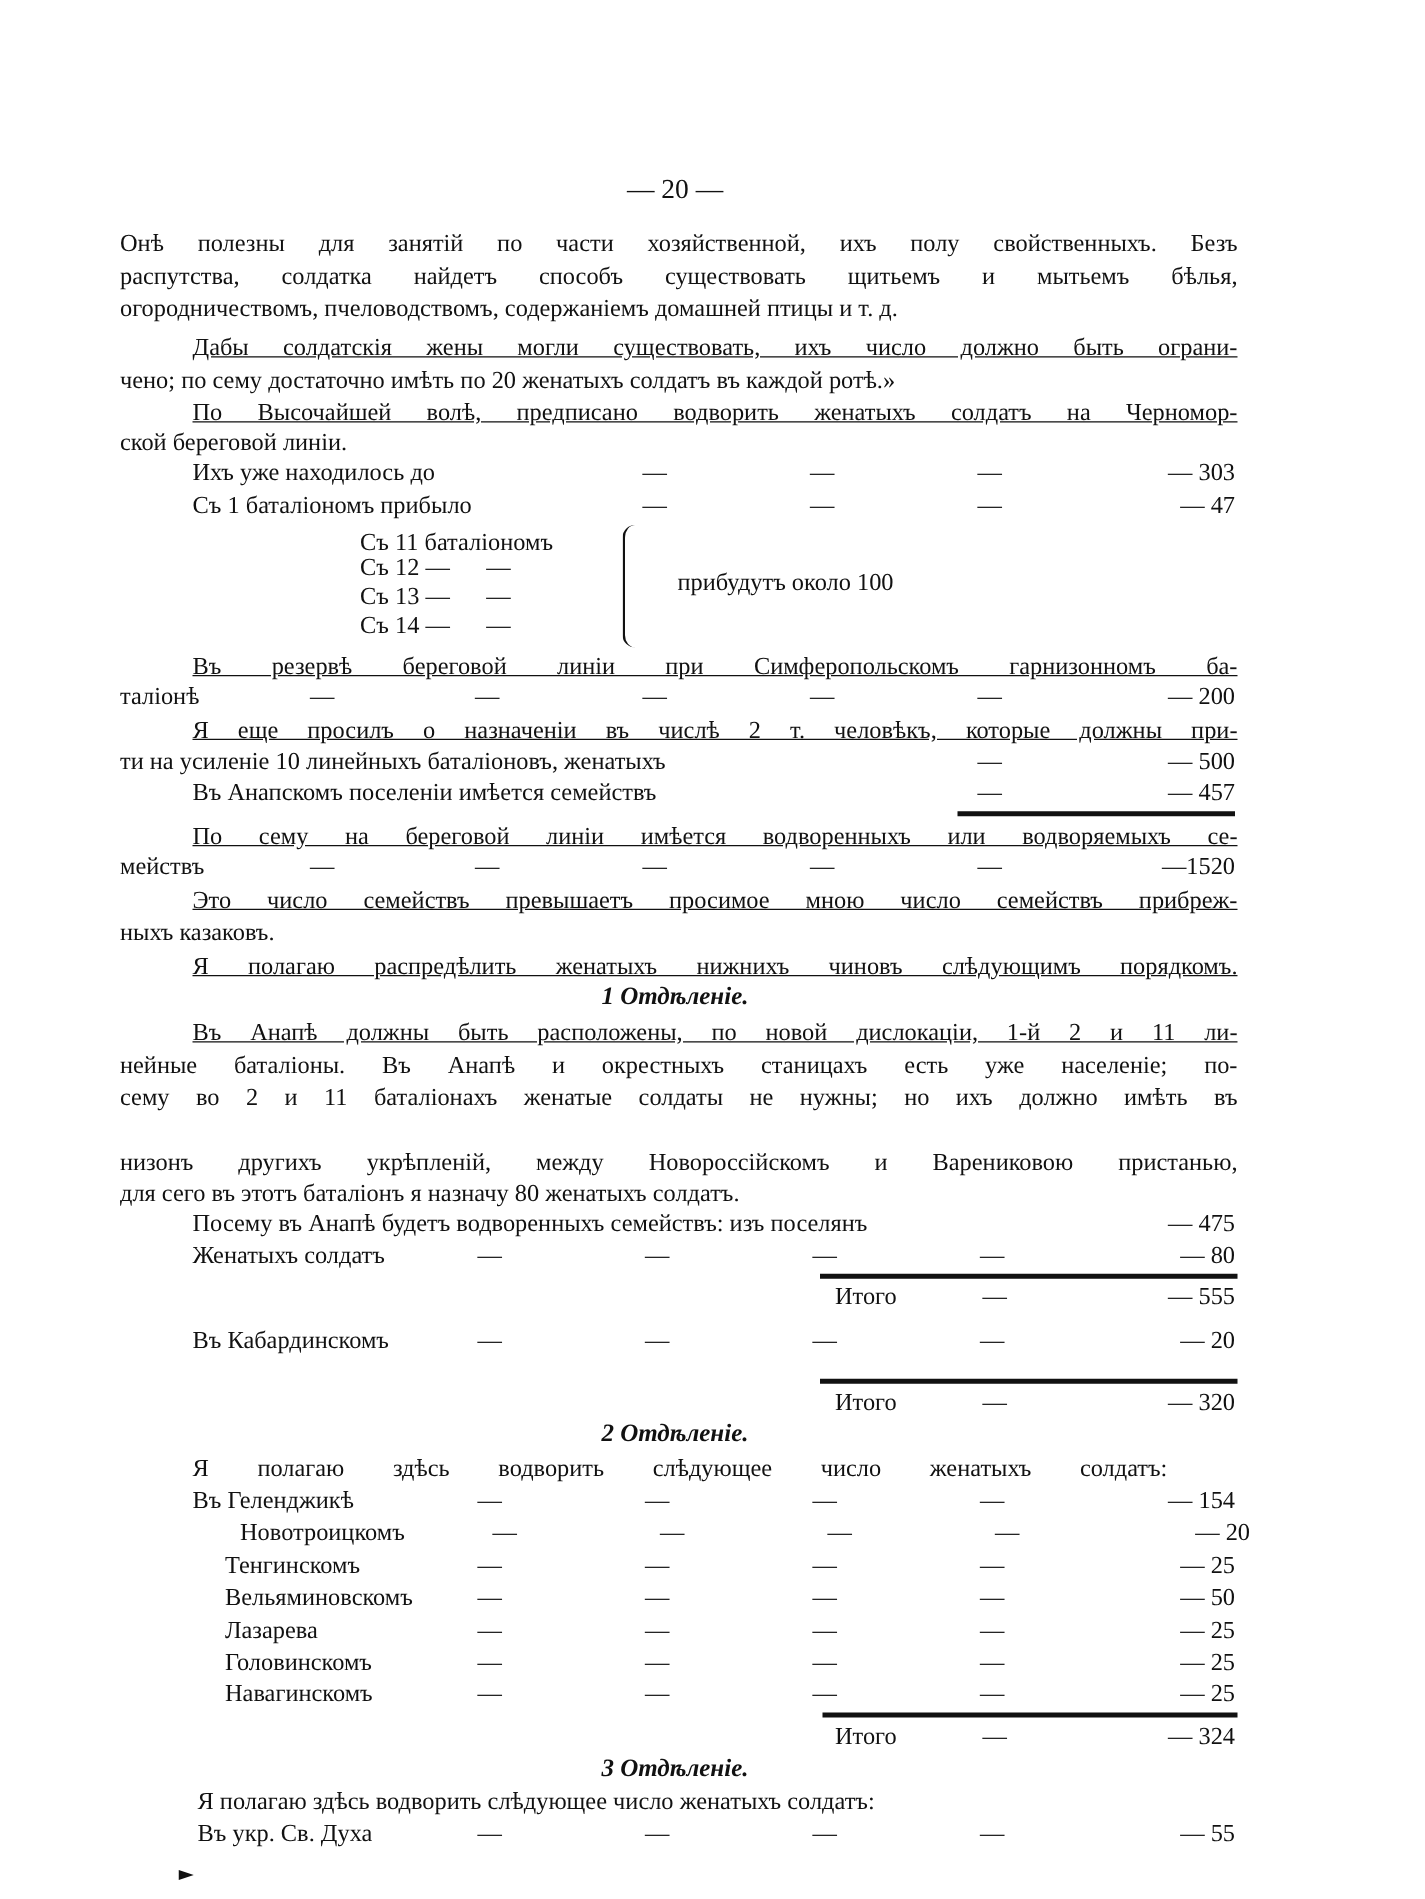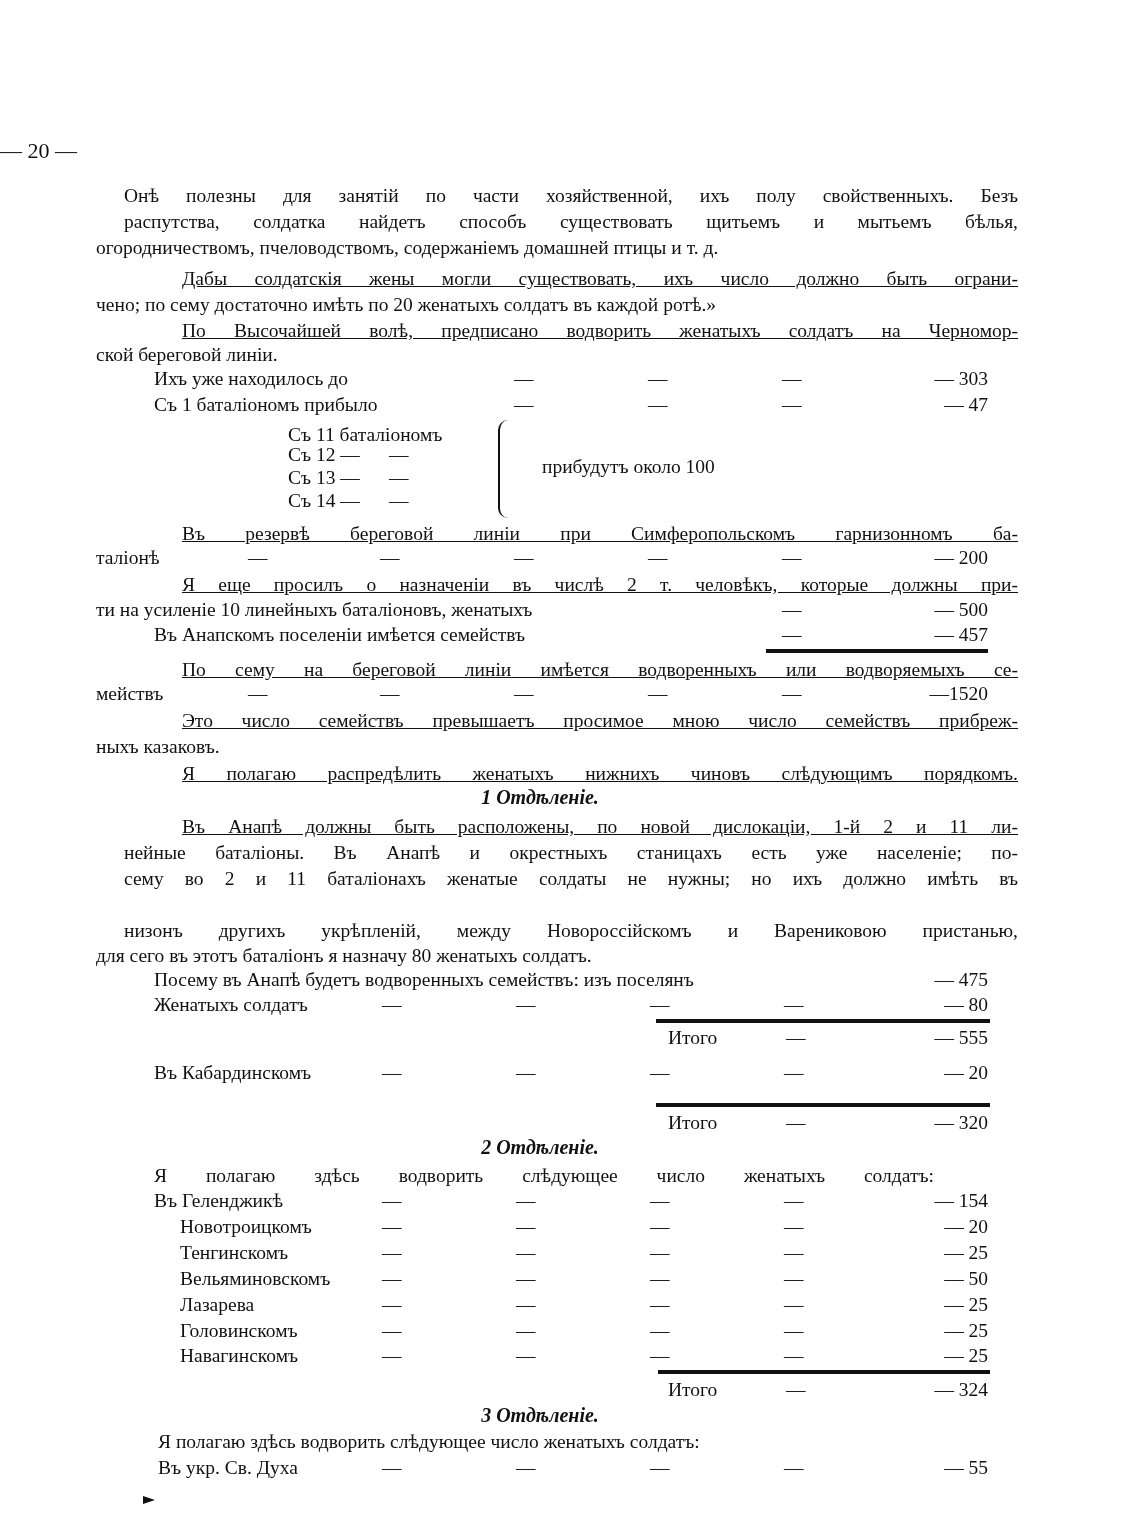--- a/index.html
+++ b/index.html
@@ -1,21 +1,21 @@
 <!DOCTYPE html>
 <html><head>
 <meta charset="utf-8">
 <style>
   html, body { margin: 0; padding: 0; background: #ffffff; }
   body { width: 1140px; height: 1519px; position: relative; overflow: hidden;
          font-family: "Liberation Serif", "DejaVu Serif", serif; color: #111; }
   .page { position: absolute; left: 0; top: 0; width: 1140px; height: 1519px; }
-  .pn { position: absolute; top: 138px; left: 0; width: 1080px; font-size: 22px; }
+  .pn { position: absolute; top: 138px; left: 0; width: 1080px; text-align: center; font-size: 22px; }
   .ln { position: absolute; left: 96px; width: 894px; font-size: 19.5px; line-height: 26px; white-space: nowrap; }
-  .just { text-align: justify; text-align-last: justify; margin-left: 28px; }
+  .just { text-align: justify; text-align-last: justify; }
   .ind { padding-left: 58px; width: 836px; text-decoration: underline; }
   .row { position: absolute; height: 26px; font-size: 19.5px; line-height: 26px; white-space: nowrap; }
   .row .lbl { position: absolute; left: 0; top: 0; }
   .row .d { position: absolute; top: 0; }
   .row .v { position: absolute; top: 0; right: 0; text-align: right; }
   .rule { position: absolute; height: 4px; background: #111; }
   .sec { position: absolute; left: 0; width: 1080px; text-align: center; font-style: italic; font-weight: bold; font-size: 20px; }
   .brace { position: absolute; left: 498px; top: 420px; width: 14px; height: 98px; border-left: 2px solid #111; border-radius: 10px 0 0 10px; }
   .mark { position: absolute; left: 143px; top: 1496px; width: 0; height: 0;
           border-top: 4px solid transparent; border-bottom: 4px solid transparent; border-left: 12px solid #111; }
@@ -152,21 +152,21 @@
   </div>
 
   <div class="row" style="left:154px; width:834px; top:1188px">
     <span class="lbl">Въ Геленджикѣ</span>
     <span class="d" style="left:228px">—</span>
     <span class="d" style="left:362px">—</span>
     <span class="d" style="left:496px">—</span>
     <span class="d" style="left:630px">—</span>
     <span class="v">— 154</span>
   </div>
-  <div class="row" style="left:180px; width:808px; top:1214px">
+  <div class="row" style="left:192px; width:808px; top:1214px">
     <span class="lbl">Новотроицкомъ</span>
     <span class="d" style="left:202px">—</span>
     <span class="d" style="left:336px">—</span>
     <span class="d" style="left:470px">—</span>
     <span class="d" style="left:604px">—</span>
     <span class="v">— 20</span>
   </div>
   <div class="row" style="left:180px; width:808px; top:1240px">
     <span class="lbl">Тенгинскомъ</span>
     <span class="d" style="left:202px">—</span>

